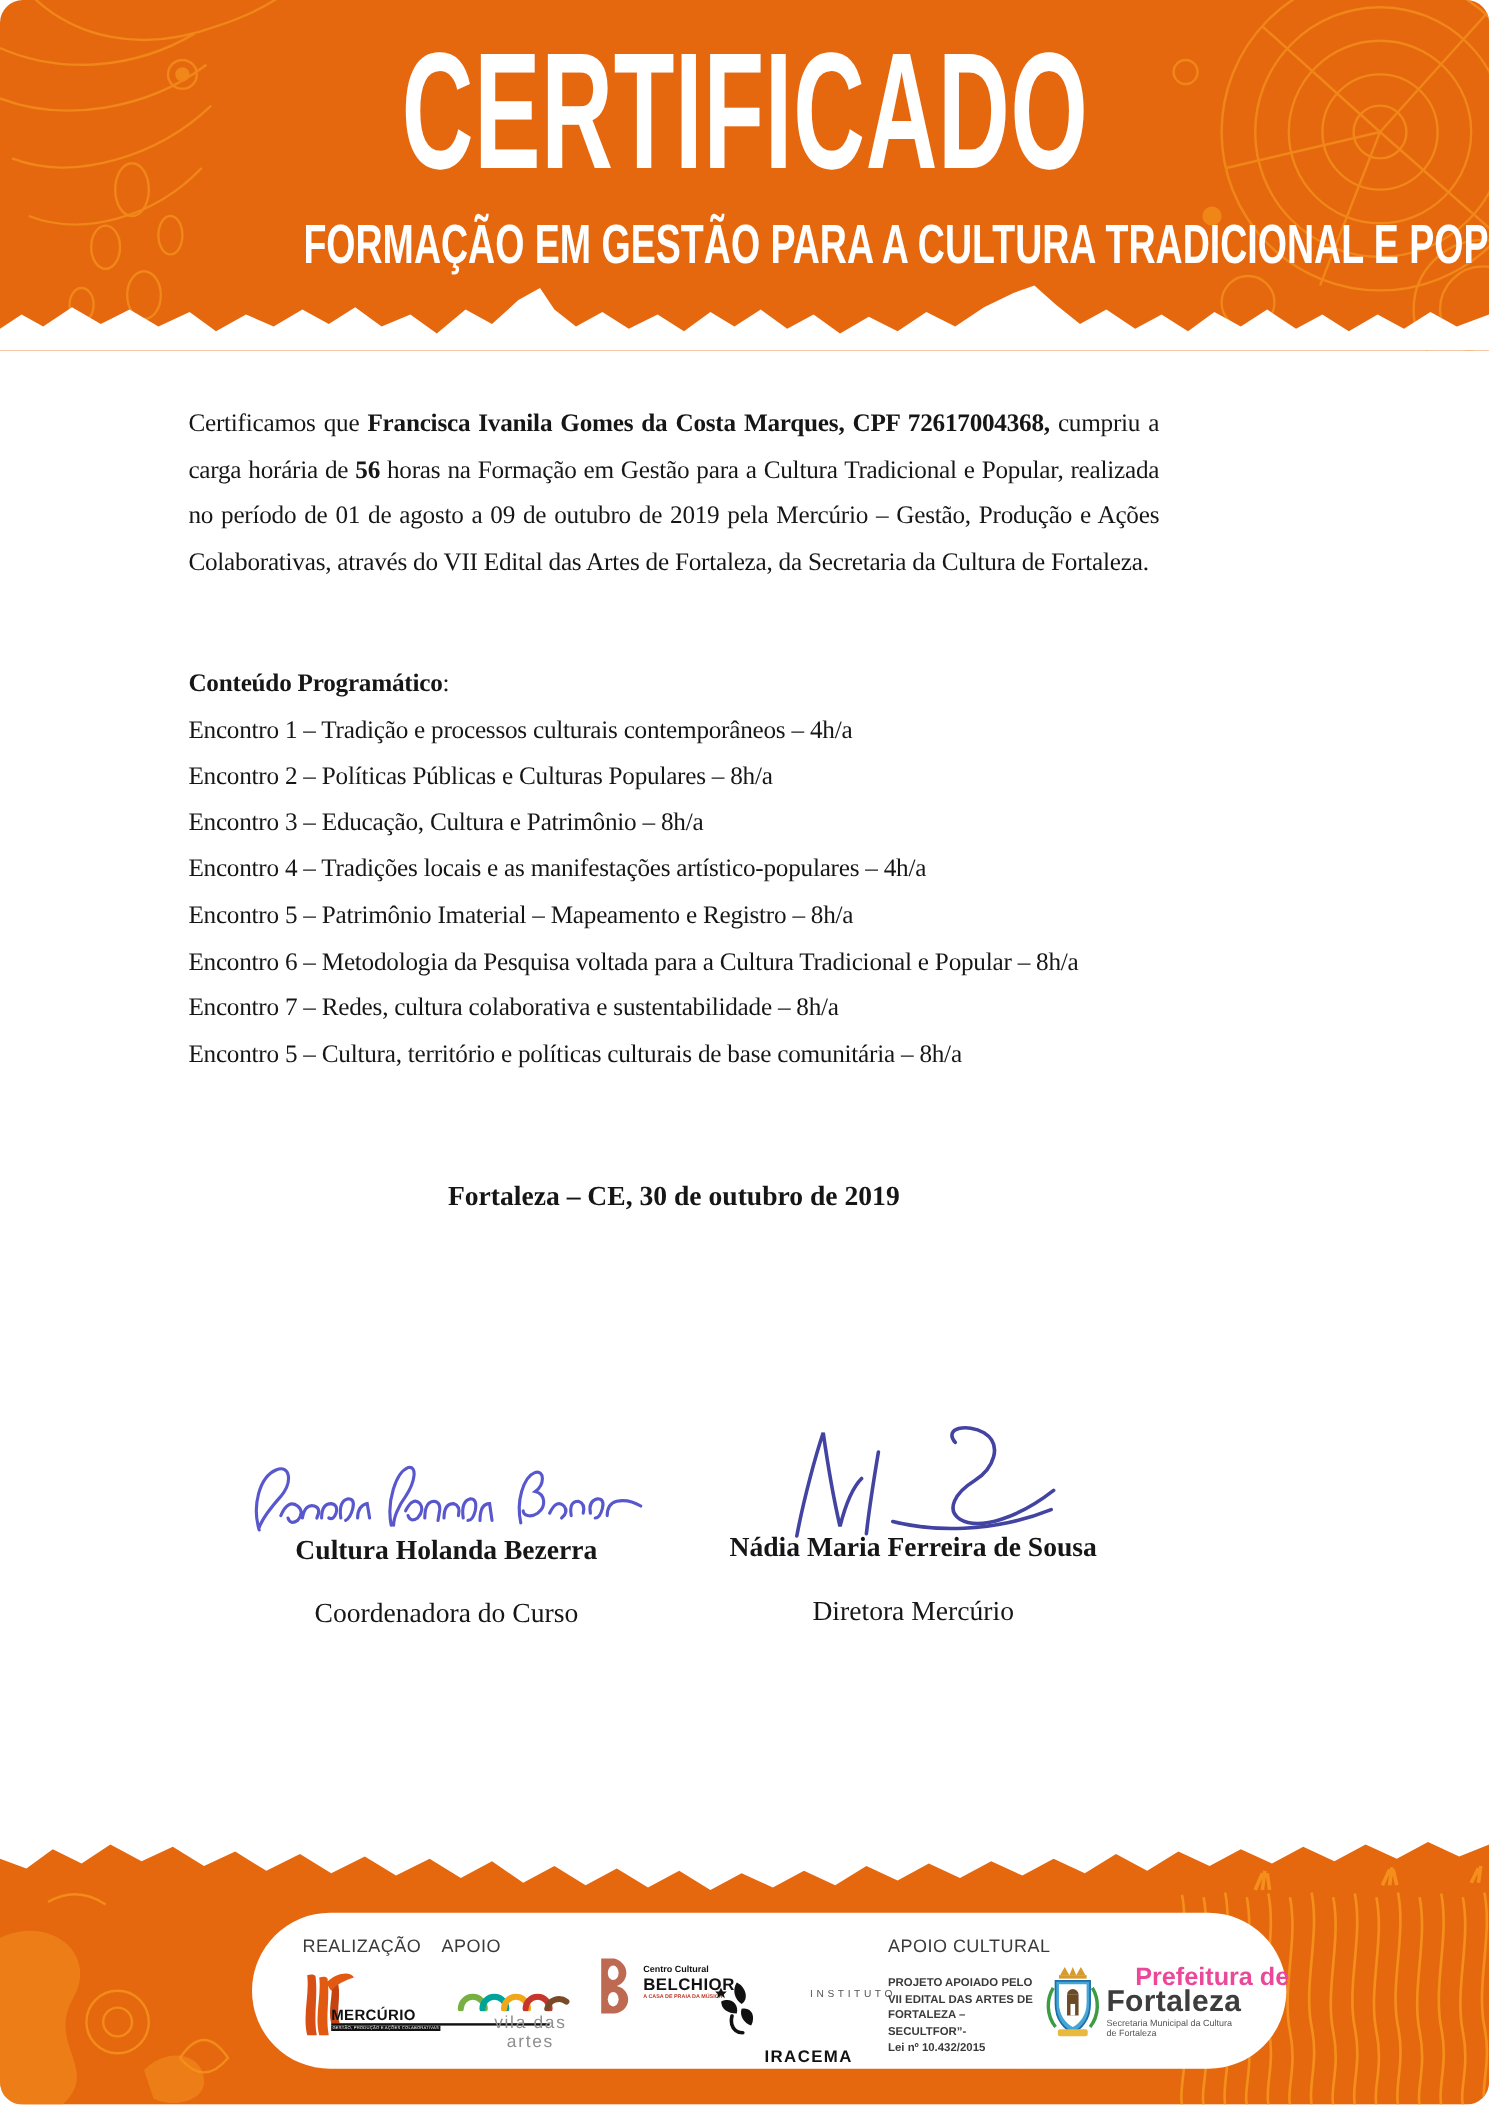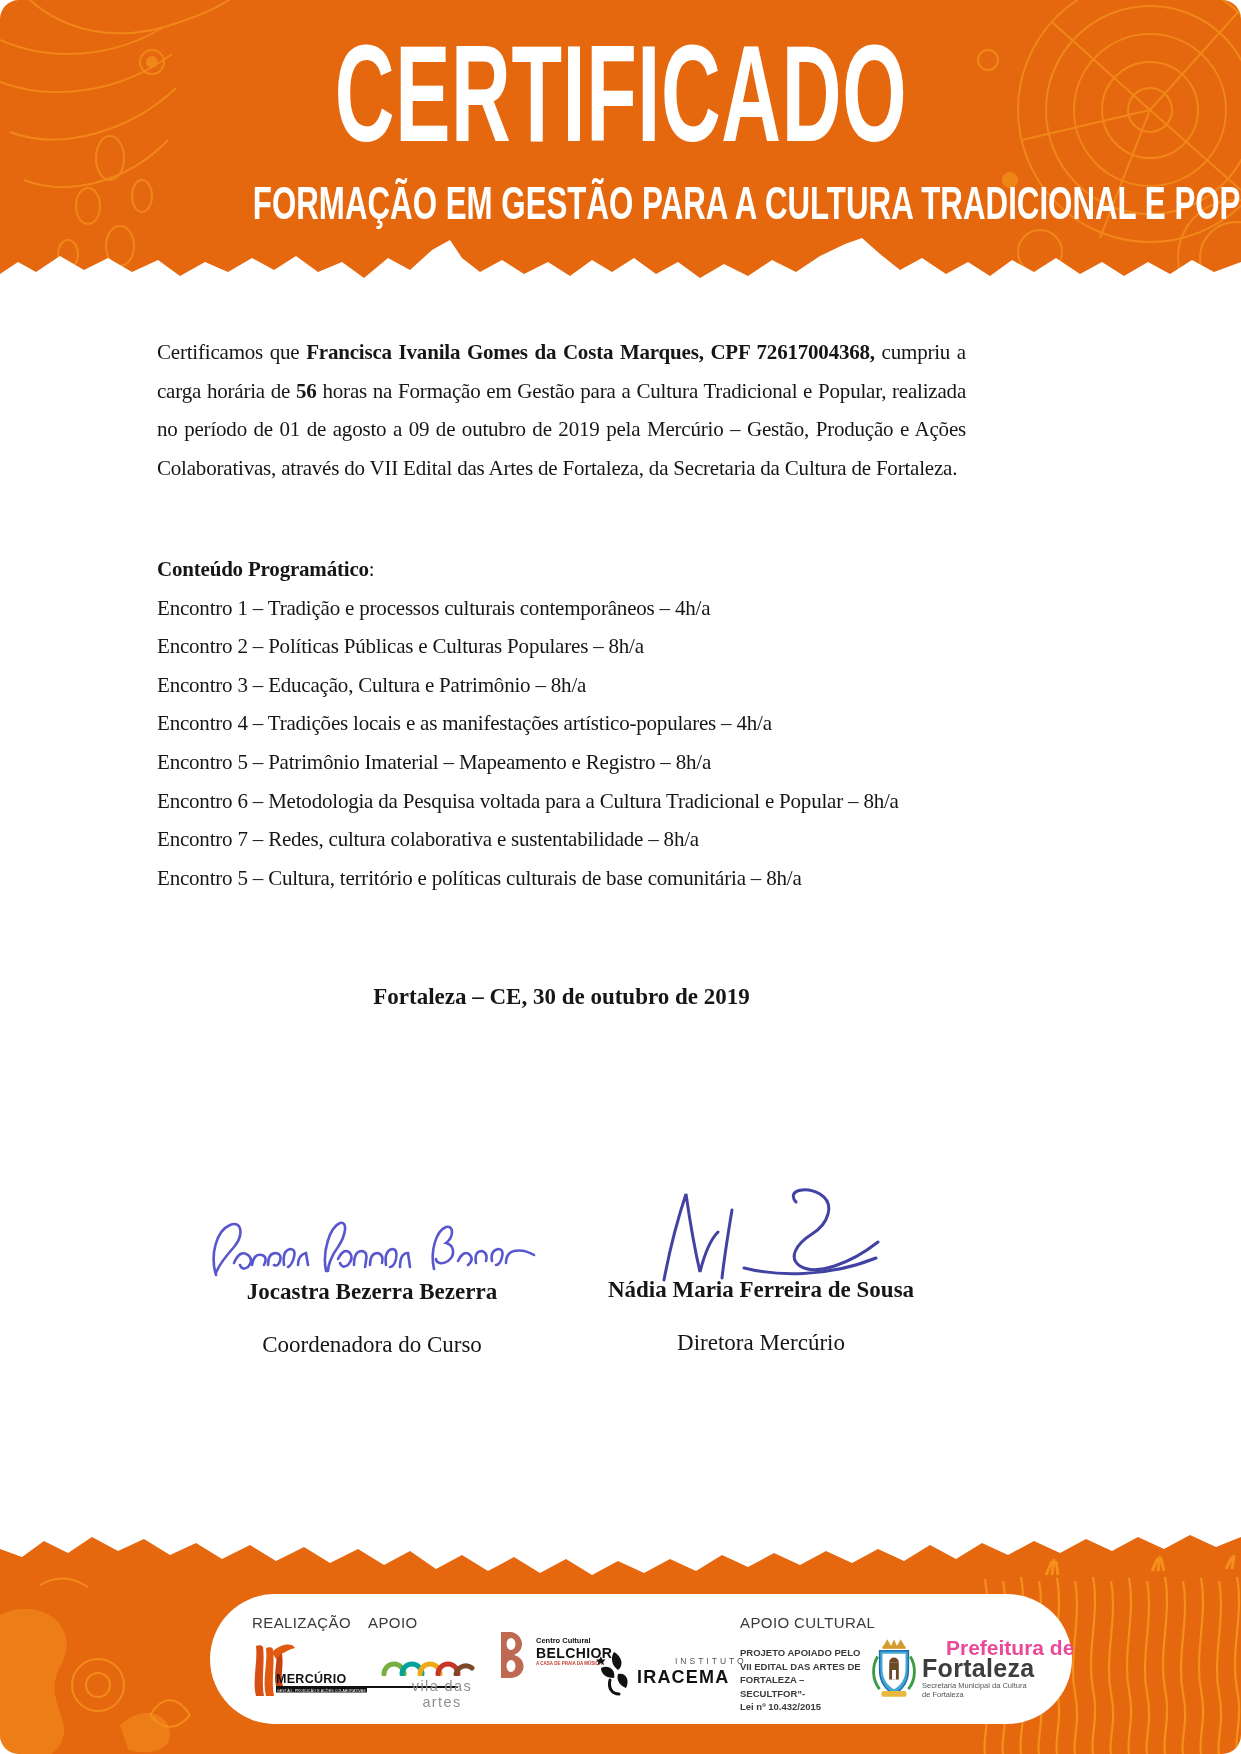--- a/index.html
+++ b/index.html
@@ -62,21 +62,21 @@
   .logo-belchior{left:288px;top:36px;}
   .bel-col{position:absolute;left:38px;top:6px;white-space:nowrap;}
   .bel-small{font-size:7.5px;font-weight:bold;color:#111;line-height:9px;}
   .bel-name{font-size:14px;font-weight:900;color:#111;letter-spacing:0.4px;line-height:16px;}
   .bel-tag{font-size:9px;font-weight:bold;color:#c0392b;transform:scale(0.5);
            transform-origin:left top;white-space:nowrap;}
 
   .logo-iracema{left:385px;top:56px;}
   .ira-col{position:absolute;left:42px;top:6px;white-space:nowrap;}
   .ira-top{font-size:8.5px;color:#555;letter-spacing:3px;line-height:11px;margin-left:38px;}
-  .ira-name{font-size:18px;font-weight:700;color:#111;letter-spacing:1.2px;line-height:20px;}
+  .ira-name{font-size:14px;font-weight:700;color:#111;letter-spacing:1.2px;line-height:20px;margin-top:36px;}
 
   .apoio-text{position:absolute;left:530px;top:52px;width:130px;
               font-family:"Liberation Sans",sans-serif;font-size:9.5px;font-weight:bold;
               color:#3a3a3a;line-height:13.5px;}
 
   .logo-prefeitura{left:660px;top:42px;}
   .pref-col{position:absolute;left:52px;top:4px;white-space:nowrap;}
   .pref-l1{font-size:21px;font-weight:bold;color:#ec4899;line-height:16px;margin-left:24px;}
   .pref-l2{font-size:25px;font-weight:900;color:#3d3d3d;line-height:25px;letter-spacing:0.3px;}
   .pref-sub{font-size:7.5px;color:#555;line-height:9px;}
@@ -161,21 +161,21 @@
                  Q90,58 86,60 M96,58 Q96,48 104,46 L106,58"></path>
         <path d="M124,64 C120,44 128,20 138,16 C146,14 144,28 136,40 C130,48 126,58 126,64"></path>
         <path d="M136,52 Q142,40 148,46 Q152,51 146,58 Q140,62 138,56 M152,58 Q152,44 160,44
                  Q166,45 164,54 L163,60 M168,58 Q168,46 176,46 Q182,48 180,56 M184,58 Q182,44 190,42
                  Q196,42 194,52 Q192,60 188,60 M198,60 Q198,46 206,46 L208,60"></path>
         <path d="M232,62 C228,44 234,24 244,20 C252,18 252,30 244,36 C252,38 254,48 246,54 C240,58 234,56 234,52"></path>
         <path d="M256,54 Q262,42 268,48 Q272,53 266,58 M274,56 Q272,44 280,44 Q286,46 284,54
                  M290,54 Q288,44 296,42 Q302,42 300,50 Q298,58 294,58 M304,56 Q304,46 312,44 Q322,42 332,48"></path>
       </g>
     </svg>
-    <div class="name">Jocastra Bezerra Bezerra</div>
+    <div class="name">Cultura Holanda Bezerra</div>
     <div class="role">Coordenadora do Curso</div>
   </div>
 
   <div class="sig sig-right">
     <svg class="hand" width="250" height="104" viewBox="0 0 250 104">
       <g stroke="#33339B" stroke-width="3" fill="none" stroke-linecap="round" opacity="0.92">
         <path d="M28,96 C34,64 44,28 50,10 C52,24 58,62 64,88 C68,72 74,56 82,48"></path>
         <path d="M96,26 C92,50 88,76 86,94"></path>
         <path d="M160,18 C150,6 170,2 184,10 C200,20 192,40 176,50 C160,60 152,74 164,82 C180,92 214,80 242,58"></path>
         <path d="M108,84 C140,92 190,94 240,74"></path>

